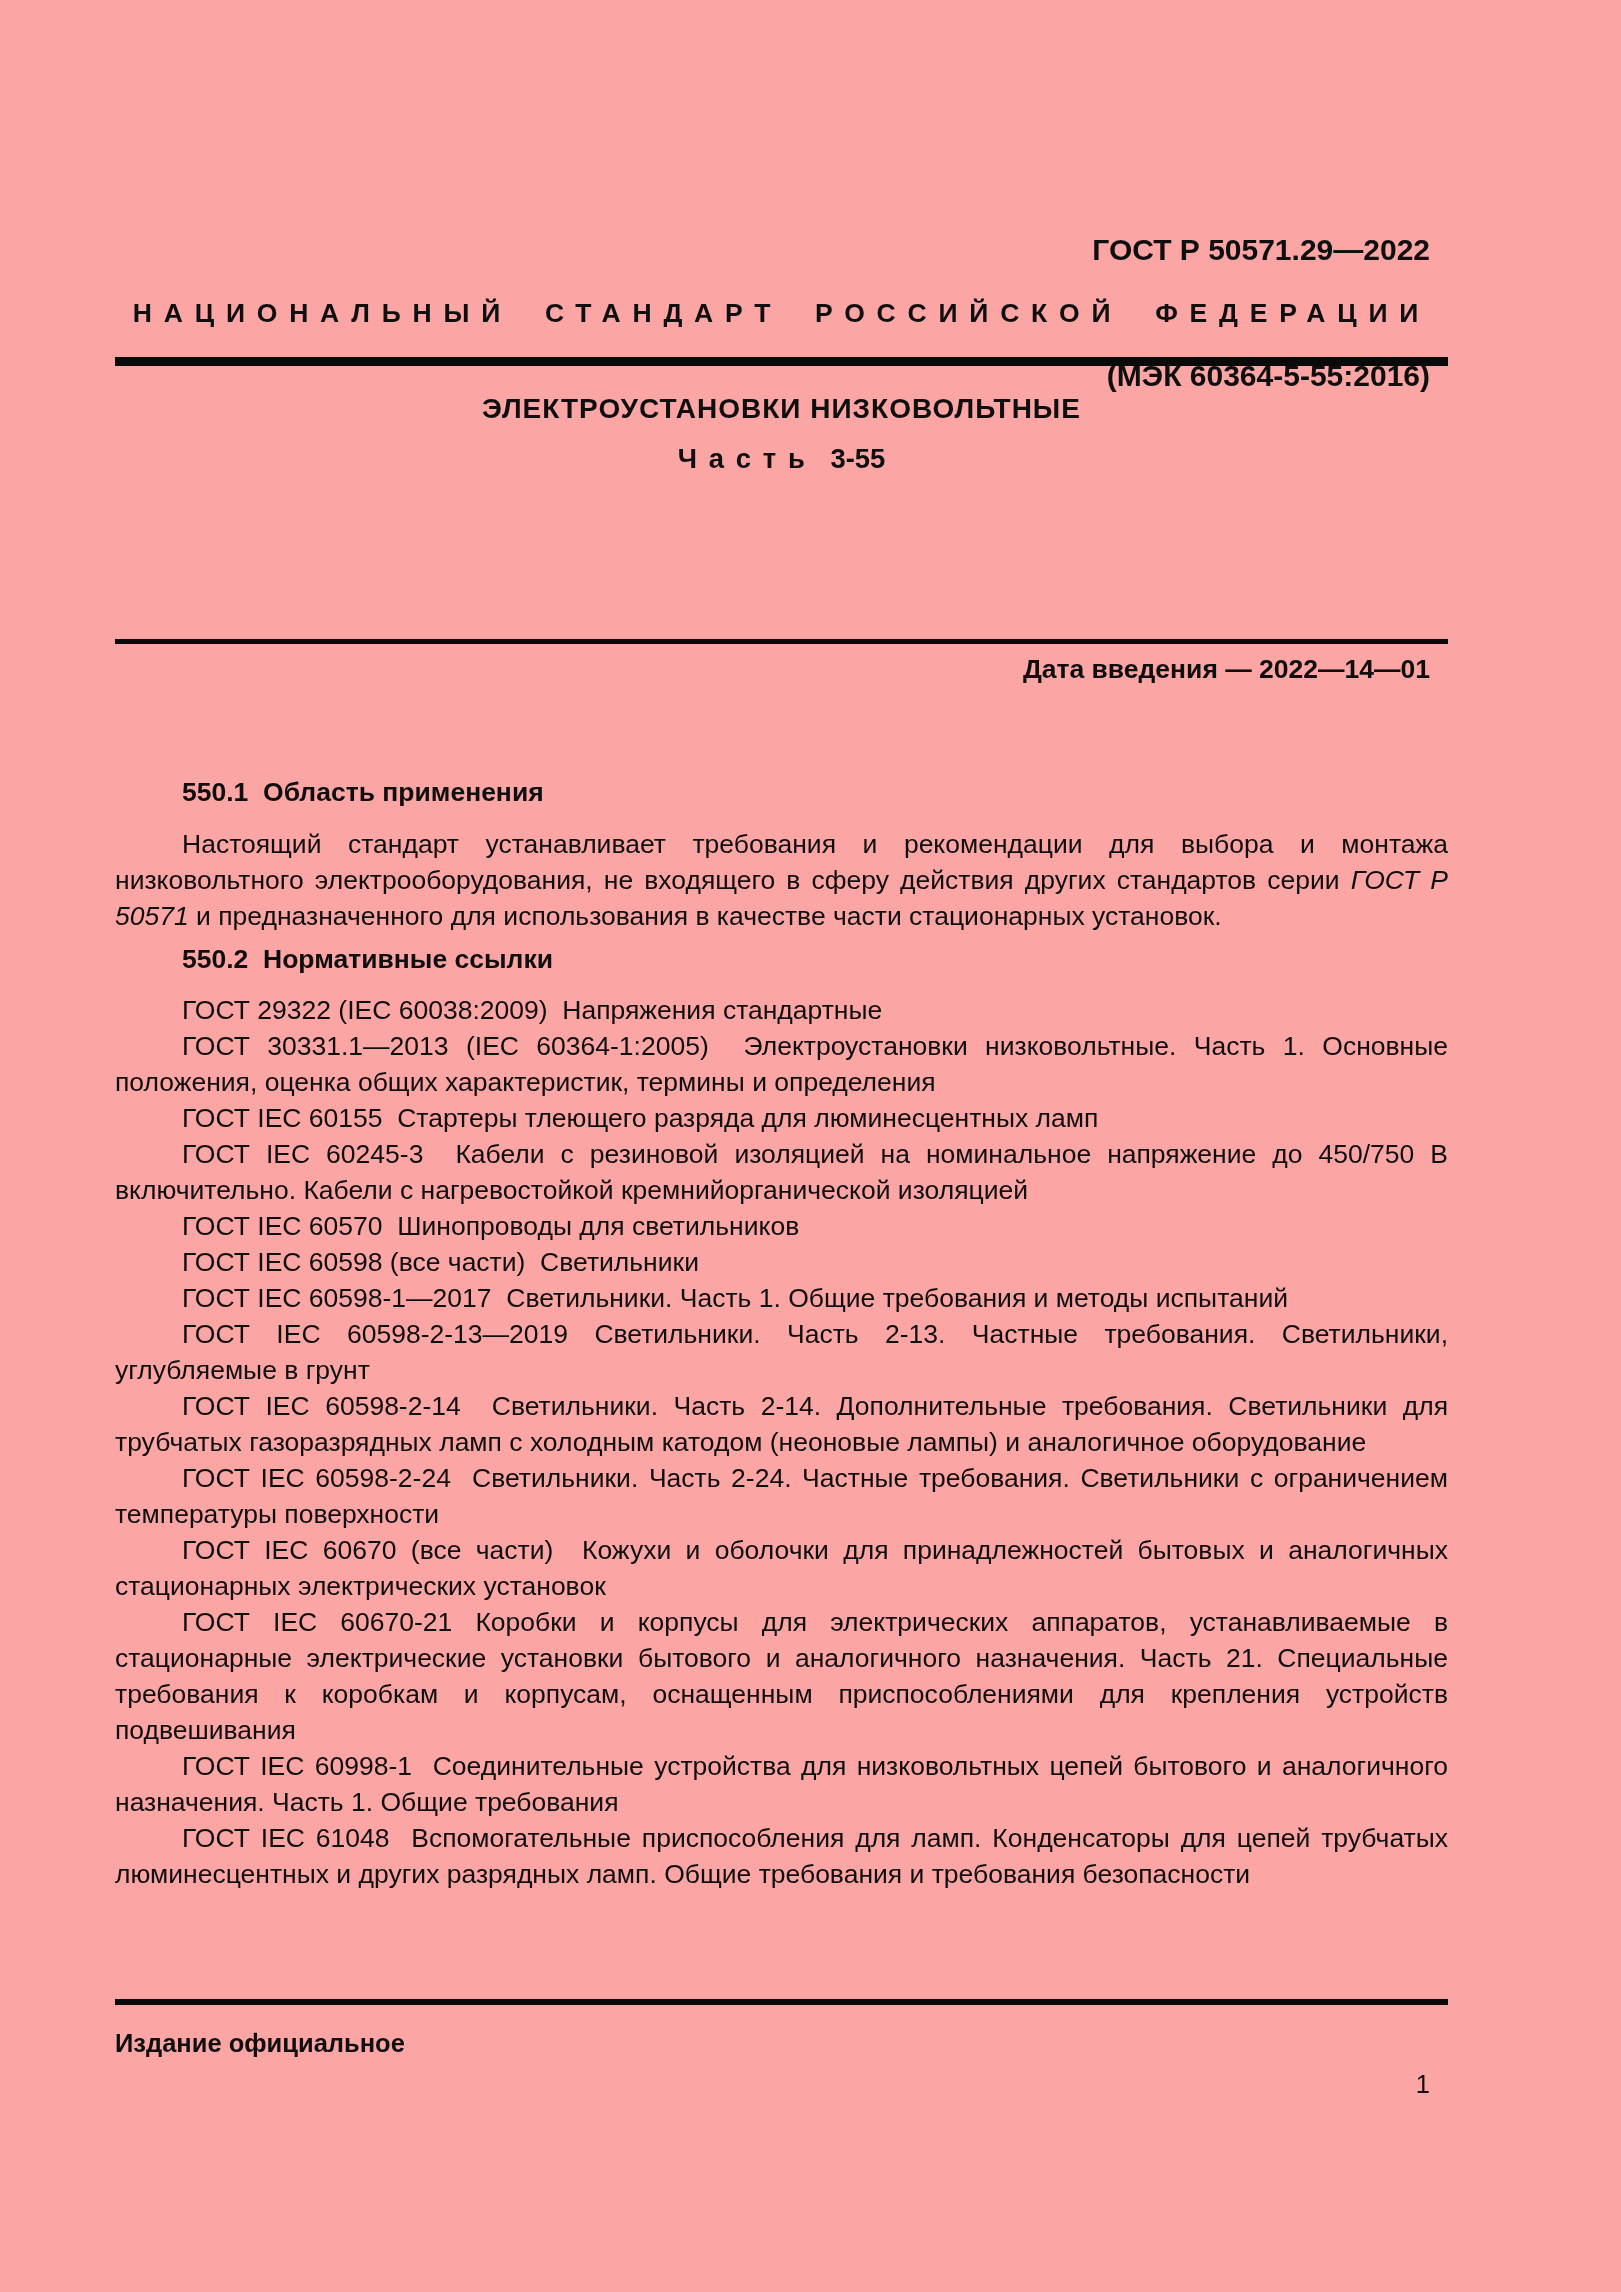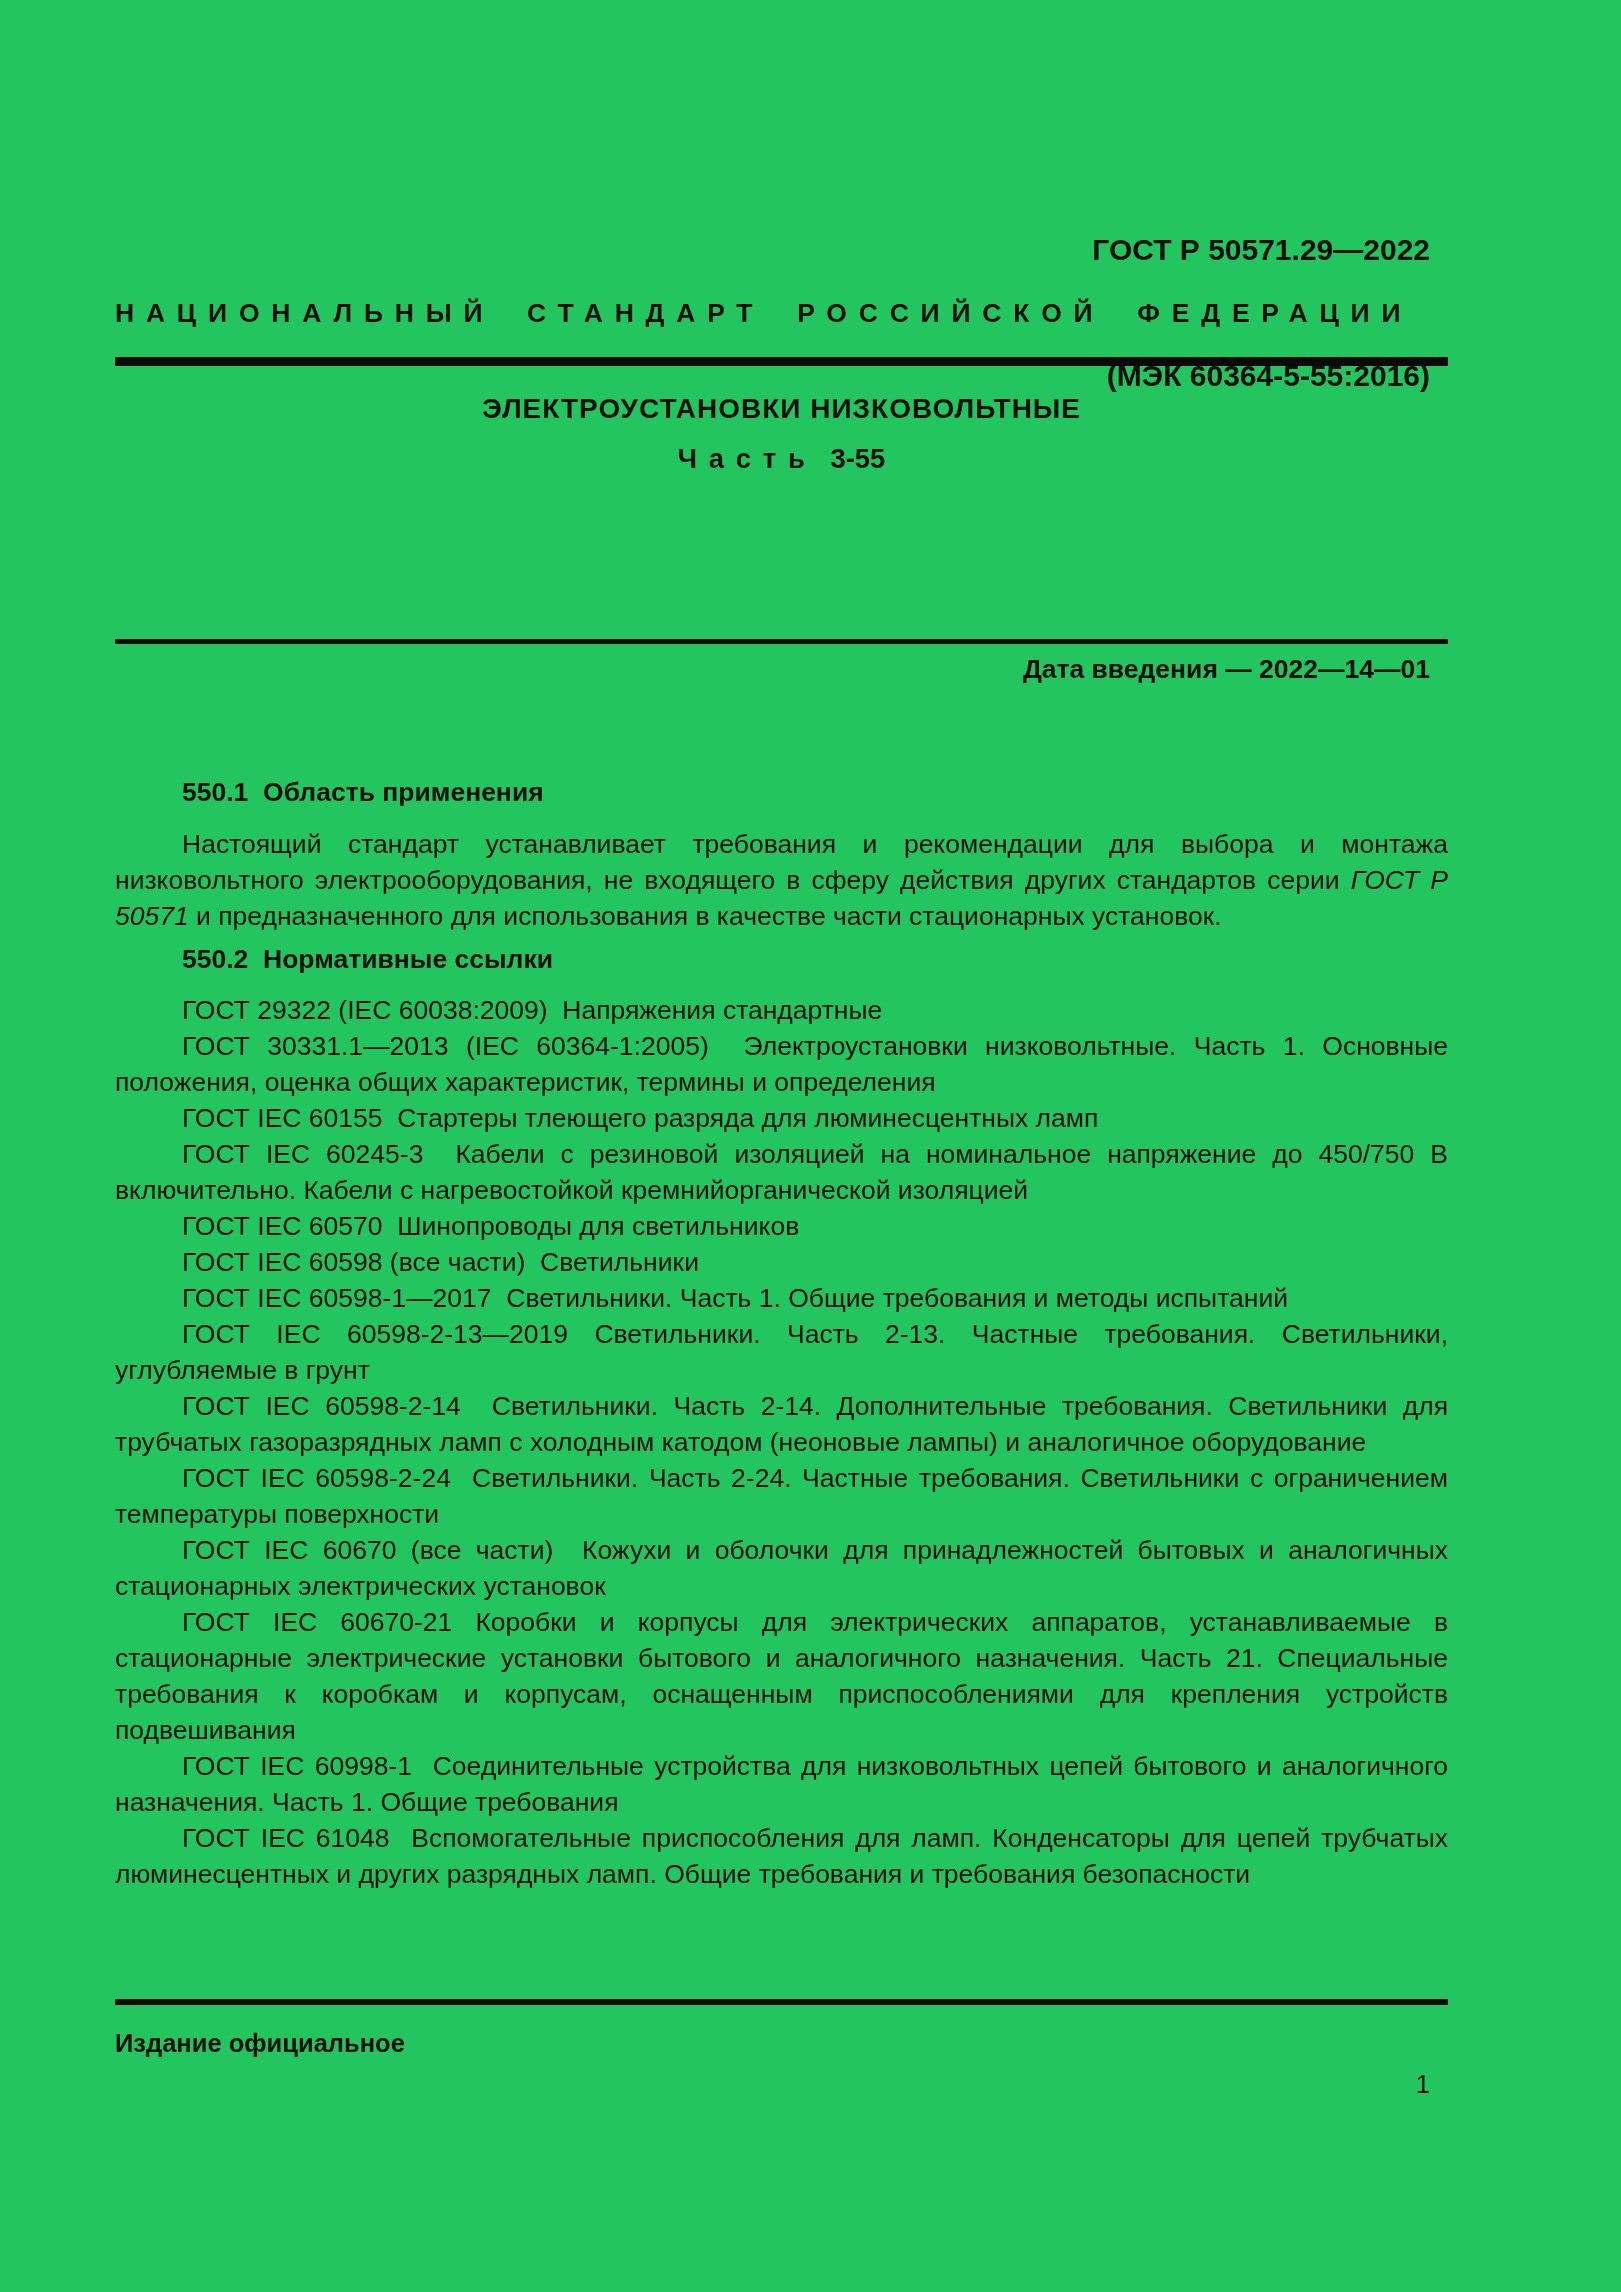--- a/index.html
+++ b/index.html
@@ -1,33 +1,33 @@
 <!DOCTYPE html>
 <html><head>
 <meta charset="utf-8">
 <style>
   html,body { margin:0; padding:0; background:#ffffff; }
   .page {
     position:relative;
     width:1621px; height:2293px;
-    background:#22c55e;
+    background:#fca5a5;
     color:#0f0f0f;
     font-family:"Liberation Sans", sans-serif;
     overflow:hidden;
   }
   
   .doc-code {
     position:absolute; top:145px; left:115px; width:1315px;
     text-align:right; font-weight:bold;
     font-size:30px; line-height:42px;
     white-space:pre-wrap;
   }
   .banner {
     position:absolute; top:299px; left:115px; width:1333px;
-    font-weight:bold;
+    text-align:center; font-weight:bold;
     font-size:26.5px; line-height:29px;
     letter-spacing:11.8px; word-spacing:13.7px; white-space:nowrap;
   }
   .rule { position:absolute; left:115px; width:1333px; background:#0a0a0a; }
   .rule-thick  { top:357px; height:8.8px; }
   .rule-thin   { top:639px; height:4.9px; }
   .rule-footer { top:1999px; height:5.9px; }
 
   
   .title-ru {

